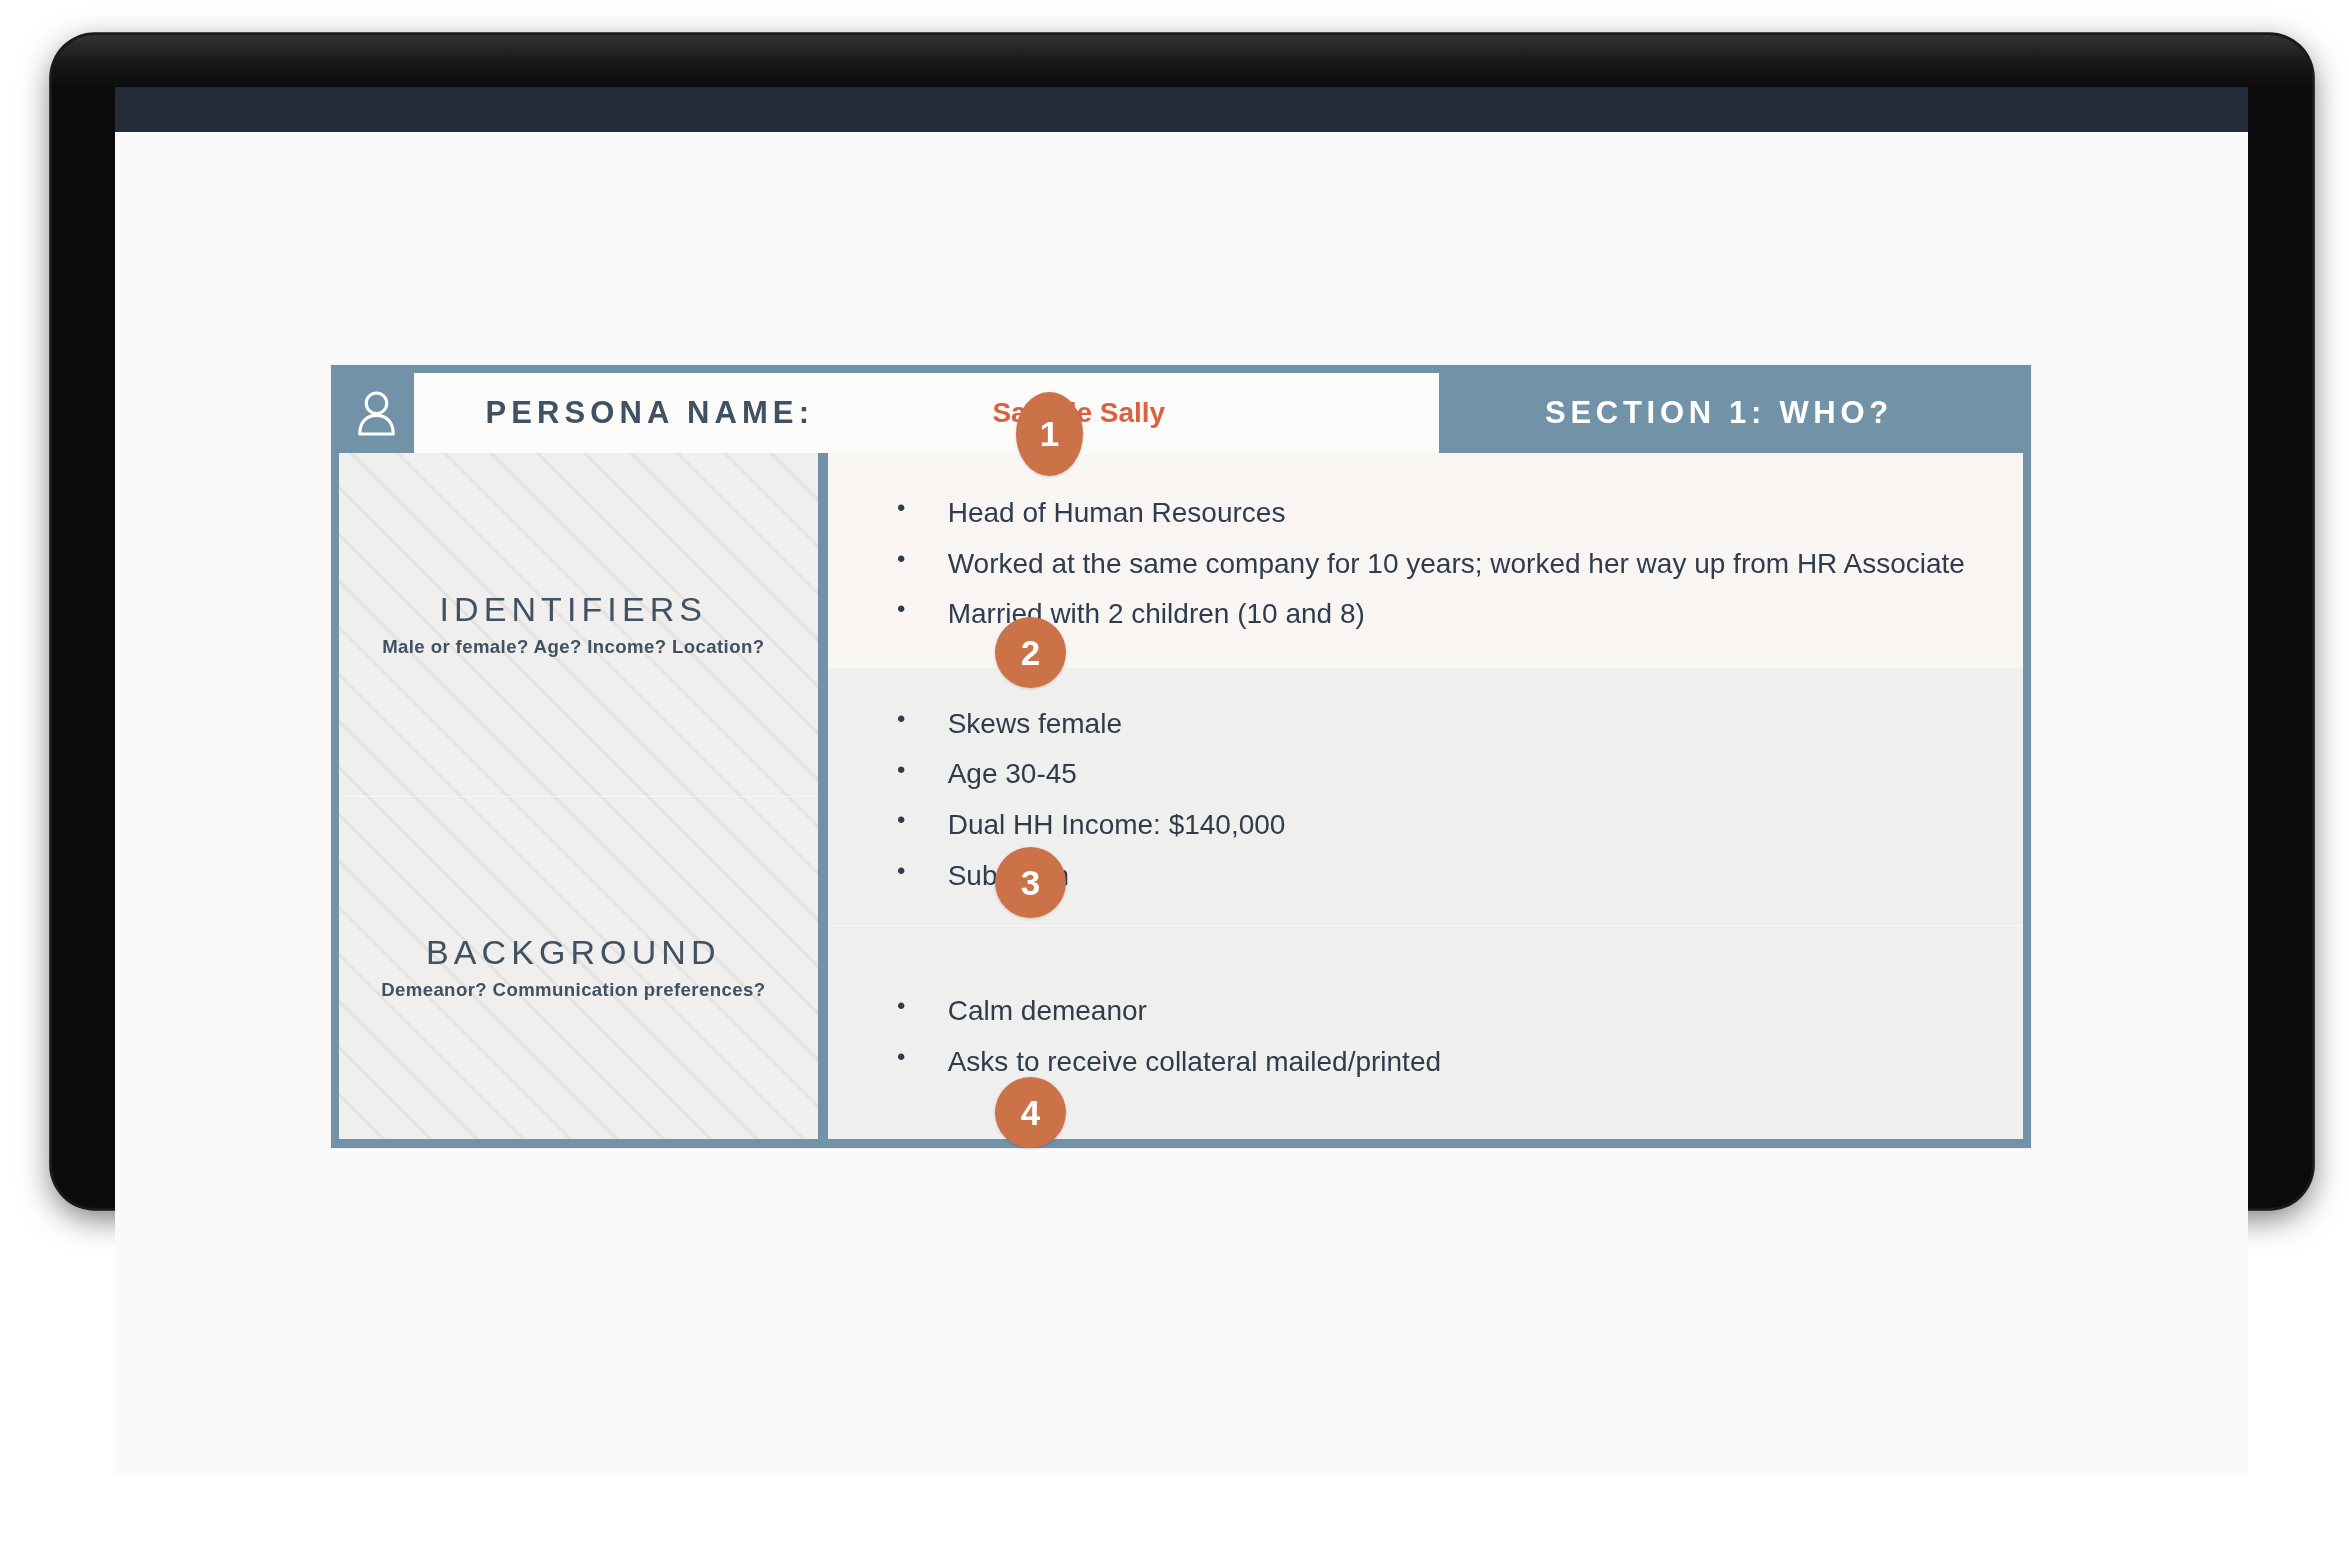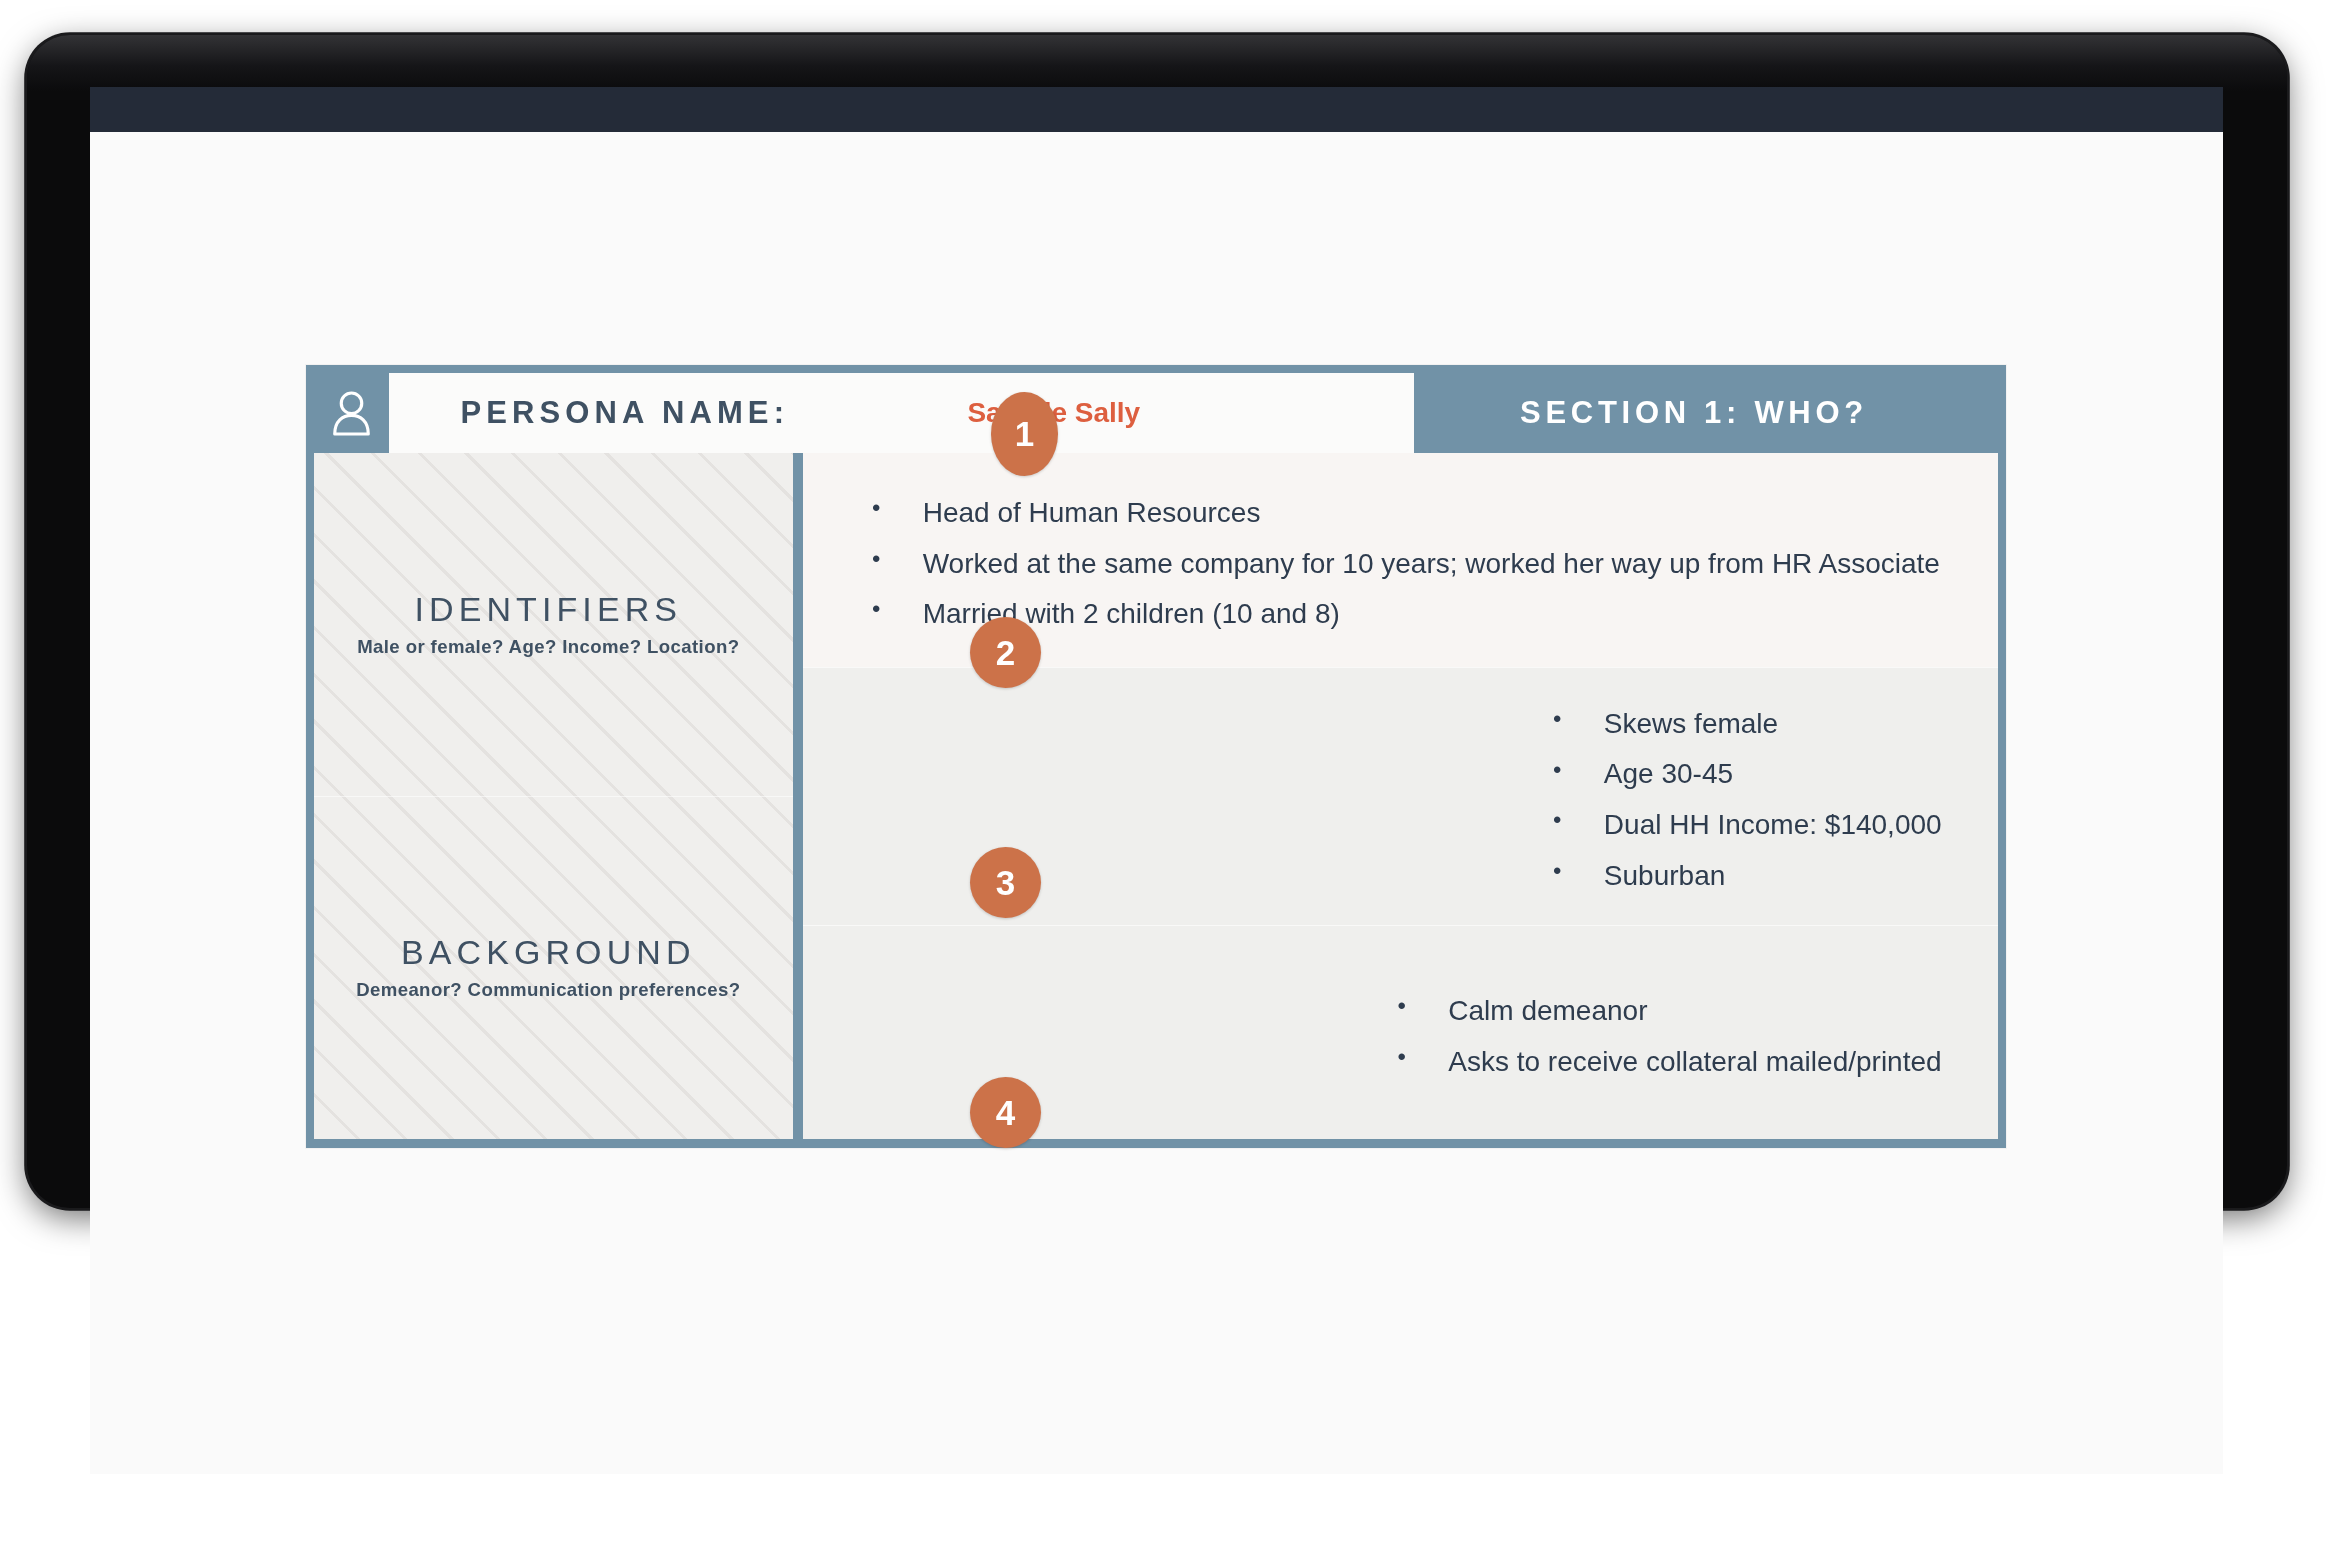--- a/index.html
+++ b/index.html
@@ -11,21 +11,21 @@
   }
 
   body {
     background: #ffffff;
     font-family: "Liberation Sans", sans-serif;
   }
 
   
   #device-frame {
     position: absolute;
-    left: 27px;
+    left: 52px;
     top: 35px;
     width: 2260px;
     height: 1173px;
     background: #0b0b0c;
     border-radius: 43px;
     box-shadow:
       0 0 0 2.8px #1a1a1c,
       0 9.3px 32px rgba(0,0,0,0.55);
   }
   
@@ -203,21 +203,21 @@
   .content-cell {
     flex: 1;
     padding: 32px 56px 22.4px 58px;
     display: flex;
     flex-direction: column;
     justify-content: center;
   }
   .content-cell.row-0 { background: #f8f5f3; }
   .content-cell.row-1 { background: #efefed; }
   .content-cell.row-2 { background: #efefed; }
-  .content-cell + .content-cell { border-top: 1.9px solid rgba(255,255,255,0.6); align-items: flex-end; }
+  .content-cell + .content-cell { border-top: 1.9px solid rgba(255,255,255,0.6); }
 
   .bullet-list { list-style: none; }
 
   .bullet-item {
     position: relative;
     font-size: 28px;
     line-height: 1.68;
     color: #2e3c4e;
     padding-left: 62px;
     margin-bottom: 3.7px;

